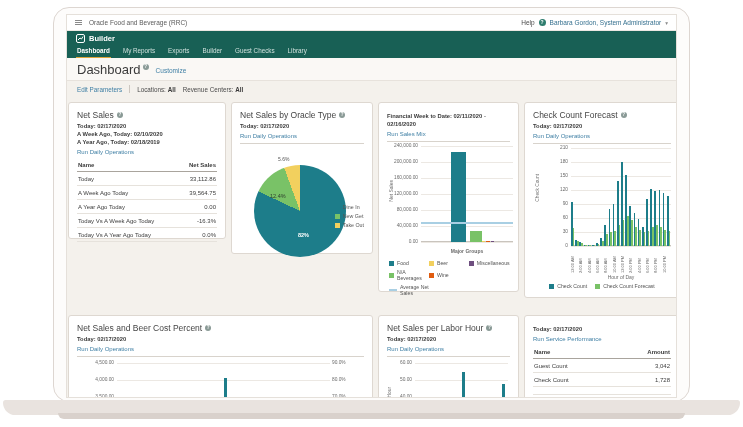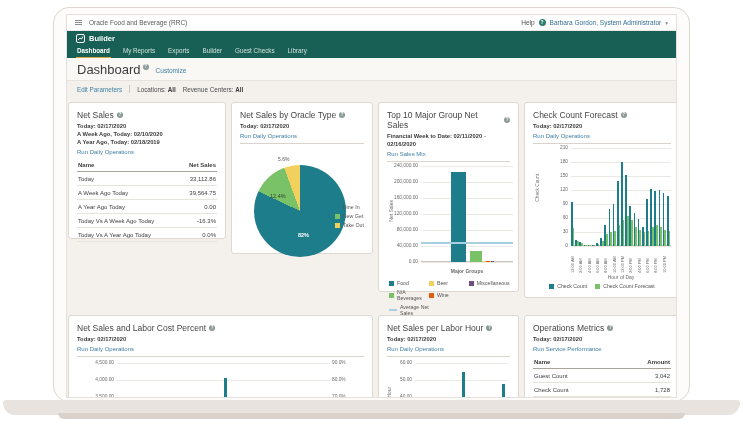--- a/index.html
+++ b/index.html
@@ -224,24 +224,20 @@
               </div>
               <div class="litem">
                 <div class="sw" style="background: rgb(242, 208, 94);"></div>
                 <span>Take Out</span>
               </div>
             </div>
         </div>
       </div>
 
       <div class="card" style="left:311px;top:44px;width:141px;height:190px;">
-        <div class="card-title">
-            <span>Top 10 Major Group Net Sales</span>
-            <span class="qicon">?</span>
-          </div>
         <div class="card-sub">
             <div>Financial Week to Date: 02/11/2020 - 02/16/2020</div>
           </div>
         <div class="card-link">Run Sales Mix</div>
         <div class="card-hr"></div>
         <div style="position:relative;height:138px;">
           <span class="t10-ylab rot" id="t10-ylab">Net Sales</span>
           <div class="plot" id="t10-plot" style="left:34px;top:4px;width:92px;height:96px;">
               <div class="gline" style="top: 0px;"></div>
               <div class="ytick" style="top: -3px; left: -33px; width: 30px;">240,000.00</div>
@@ -403,21 +399,21 @@
               <div class="litem">
                 <div class="sw" style="background: rgb(121, 194, 103);"></div>
                 <span>Check Count Forecast</span>
               </div>
             </div>
         </div>
       </div>
 
       <div class="card" style="left:1px;top:257px;width:305px;height:160px;">
         <div class="card-title">
-            <span>Net Sales and Labor Cost Percent</span>
+            <span>Net Sales and Beer Cost Percent</span>
             <span class="qicon">?</span>
           </div>
         <div class="card-sub">
             <div>Today: 02/17/2020</div>
           </div>
         <div class="card-link">Run Daily Operations</div>
         <div class="card-hr"></div>
         <div style="position:relative;height:110px;">
           <div class="plot" id="lc-plot" style="left:40px;top:6px;width:213px;height:104px;">
               <div class="gline" style="top: 0px;"></div>
@@ -455,24 +451,20 @@
               <div class="gline" style="top: 34px;"></div>
               <div class="ytick" style="top: 31px; left: -36px; width: 33px;">40.00</div>
               <div class="bar" style="left: 46.5px; width: 3.5px; top: 8.5px; height: 150px; bottom: auto; background: rgb(29, 125, 138);"></div>
               <div class="bar" style="left: 72.5px; width: 3.5px; top: 34px; height: 150px; bottom: auto; background: rgb(29, 125, 138);"></div>
               <div class="bar" style="left: 86.5px; width: 3.5px; top: 20.4px; height: 150px; bottom: auto; background: rgb(29, 125, 138);"></div>
             </div>
         </div>
       </div>
 
       <div class="card" style="left:457px;top:257px;width:156px;height:160px;">
-        <div class="card-title">
-            <span>Operations Metrics</span>
-            <span class="qicon">?</span>
-          </div>
         <div class="card-sub">
             <div>Today: 02/17/2020</div>
           </div>
         <div class="card-link">Run Service Performance</div>
         <div class="stable">
             <div class="hrow">
               <div>Name</div>
               <div>Amount</div>
             </div>
             <div class="row">

